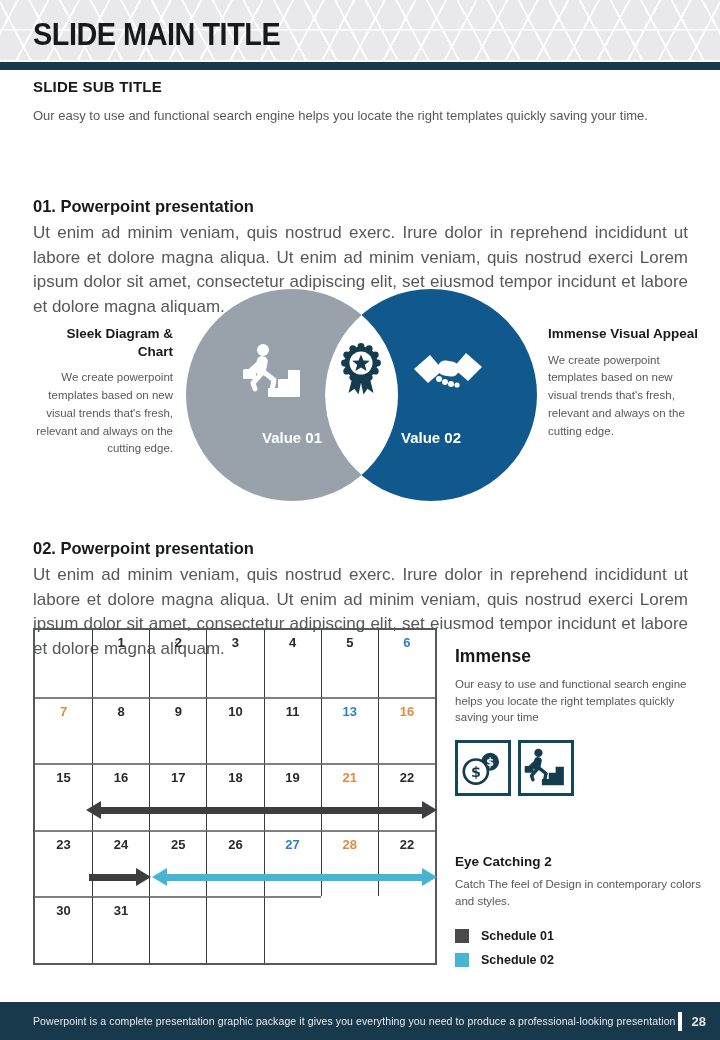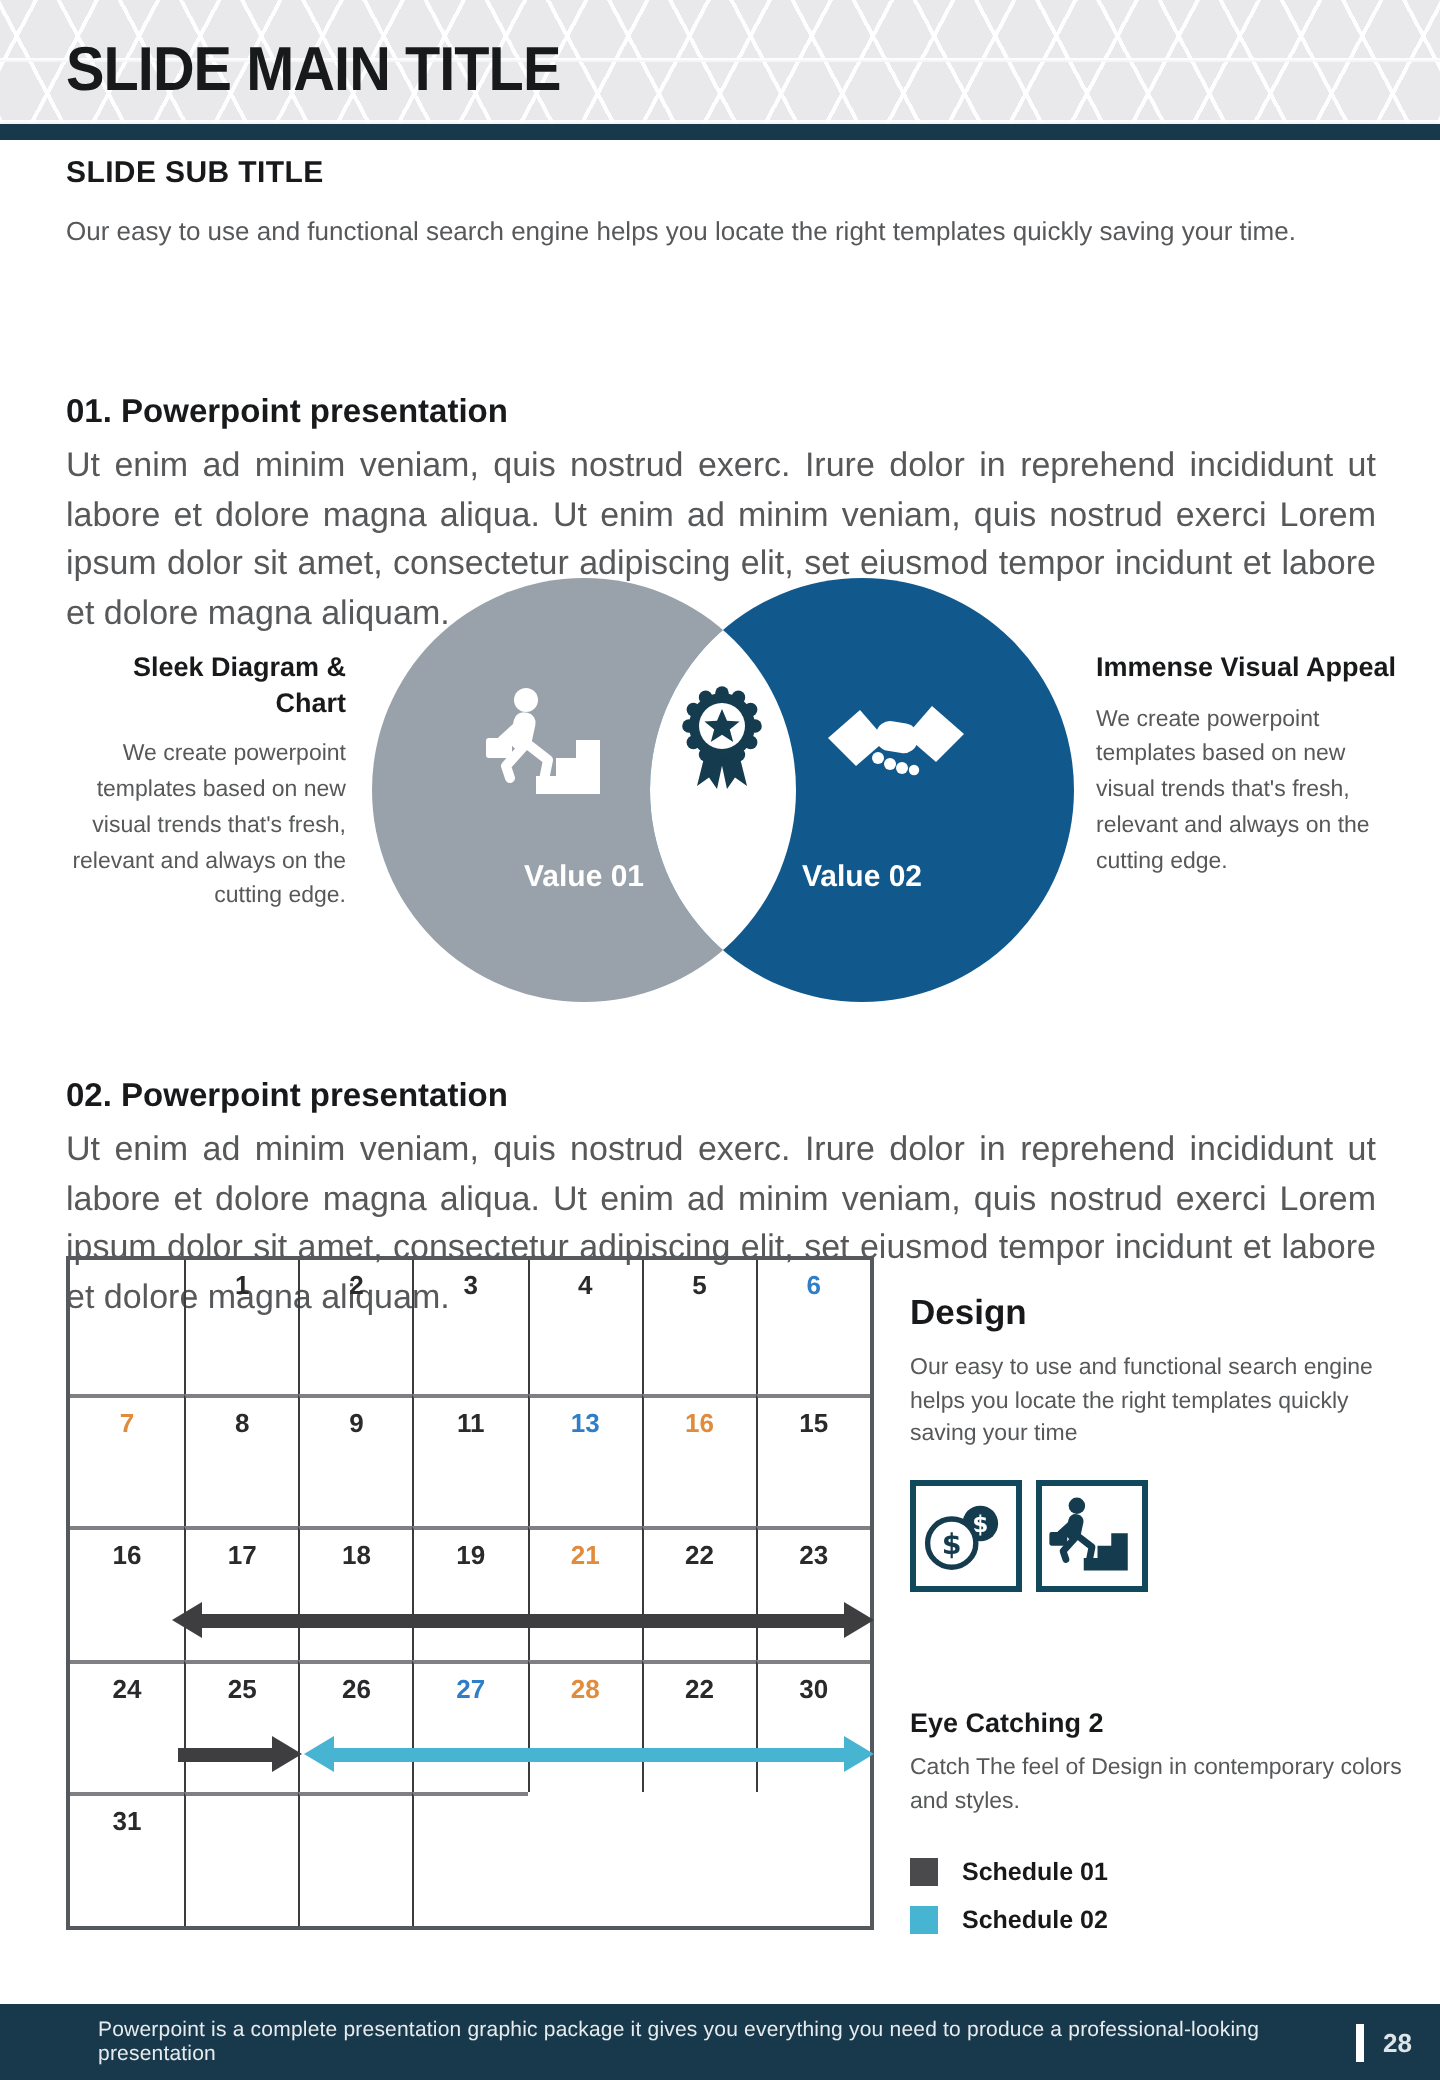--- a/index.html
+++ b/index.html
@@ -76,21 +76,21 @@
   .icon-row { display:flex; gap:7px; }
   .icon-box { width:56px; height:56px; border:3px solid #12485c; display:flex; align-items:center; justify-content:center; color:#143b4e; }
   .eye-head { font-size:13.5px; font-weight:800; color:#17191b; margin-top:58px; margin-bottom:7px; }
   .eye-text { font-size:11.5px; line-height:1.5; color:#57585a; }
   .legend { margin-top:18px; }
   .legend-item { display:flex; align-items:center; margin-bottom:10px; }
   .legend-swatch { width:14px; height:14px; margin-right:12px; }
   .legend-label { font-size:12.5px; font-weight:800; color:#17191b; }
 
   
-  .footer { position:absolute; left:0; top:1002px; width:720px; height:38px; background:#17394b; display:flex; align-items:center;padding-left:16px; }
+  .footer { position:absolute; left:0; top:1002px; width:720px; height:38px; background:#17394b; display:flex; align-items:center; }
   .footer-text { margin-left:33px; font-size:10.5px; color:#e8ebed; letter-spacing:0.1px; flex:1; }
   .footer-bar { width:4px; height:19px; background:#ffffff; margin-right:10px; }
   .footer-num { font-size:13px; color:#dfe4e7; margin-right:14px; font-weight:600; }
 
   .defs-hidden { position:absolute; width:0; height:0; overflow:hidden; }
 </style>
 </head>
 <body>
 
 <svg class="defs-hidden" aria-hidden="true">
@@ -188,20 +188,21 @@
         <div class="cal-cell col-first"></div>
         <div class="cal-cell">1</div>
         <div class="cal-cell">2</div>
         <div class="cal-cell">3</div>
         <div class="cal-cell">4</div>
         <div class="cal-cell">5</div>
         <div class="cal-cell col-last">6</div>
         <div class="cal-cell col-first">7</div>
         <div class="cal-cell">8</div>
         <div class="cal-cell">9</div>
+        <div class="cal-cell">10</div>
         <div class="cal-cell">11</div>
         <div class="cal-cell col-last">13</div>
         <div class="cal-cell col-first">16</div>
         <div class="cal-cell">15</div>
         <div class="cal-cell">16</div>
         <div class="cal-cell">17</div>
         <div class="cal-cell">18</div>
         <div class="cal-cell">19</div>
         <div class="cal-cell col-first">21</div>
         <div class="cal-cell">22</div>
@@ -228,21 +229,21 @@
       <span class="head-r"></span>
     </div>
     <div class="arrow cyan arrow-sched2">
       <span class="head-l"></span>
       <span class="shaft"></span>
       <span class="head-r"></span>
     </div>
   </div>
 
   <div class="side-panel">
-    <div class="appeal-head">Design</div>
+    <div class="appeal-head">Immense</div>
     <div class="appeal-text">Our easy to use and functional search engine helps you locate the right templates quickly saving your time</div>
     <div class="icon-row">
       <div class="icon-box">
         <svg width="50" height="42" viewBox="0 0 56 44">
             <use href="#icon-coins" color="#143b4e"></use>
           </svg>
       </div>
       <div class="icon-box">
         <svg width="44" height="42" viewBox="0 0 64 58">
             <use href="#icon-climber" color="#143b4e"></use>

